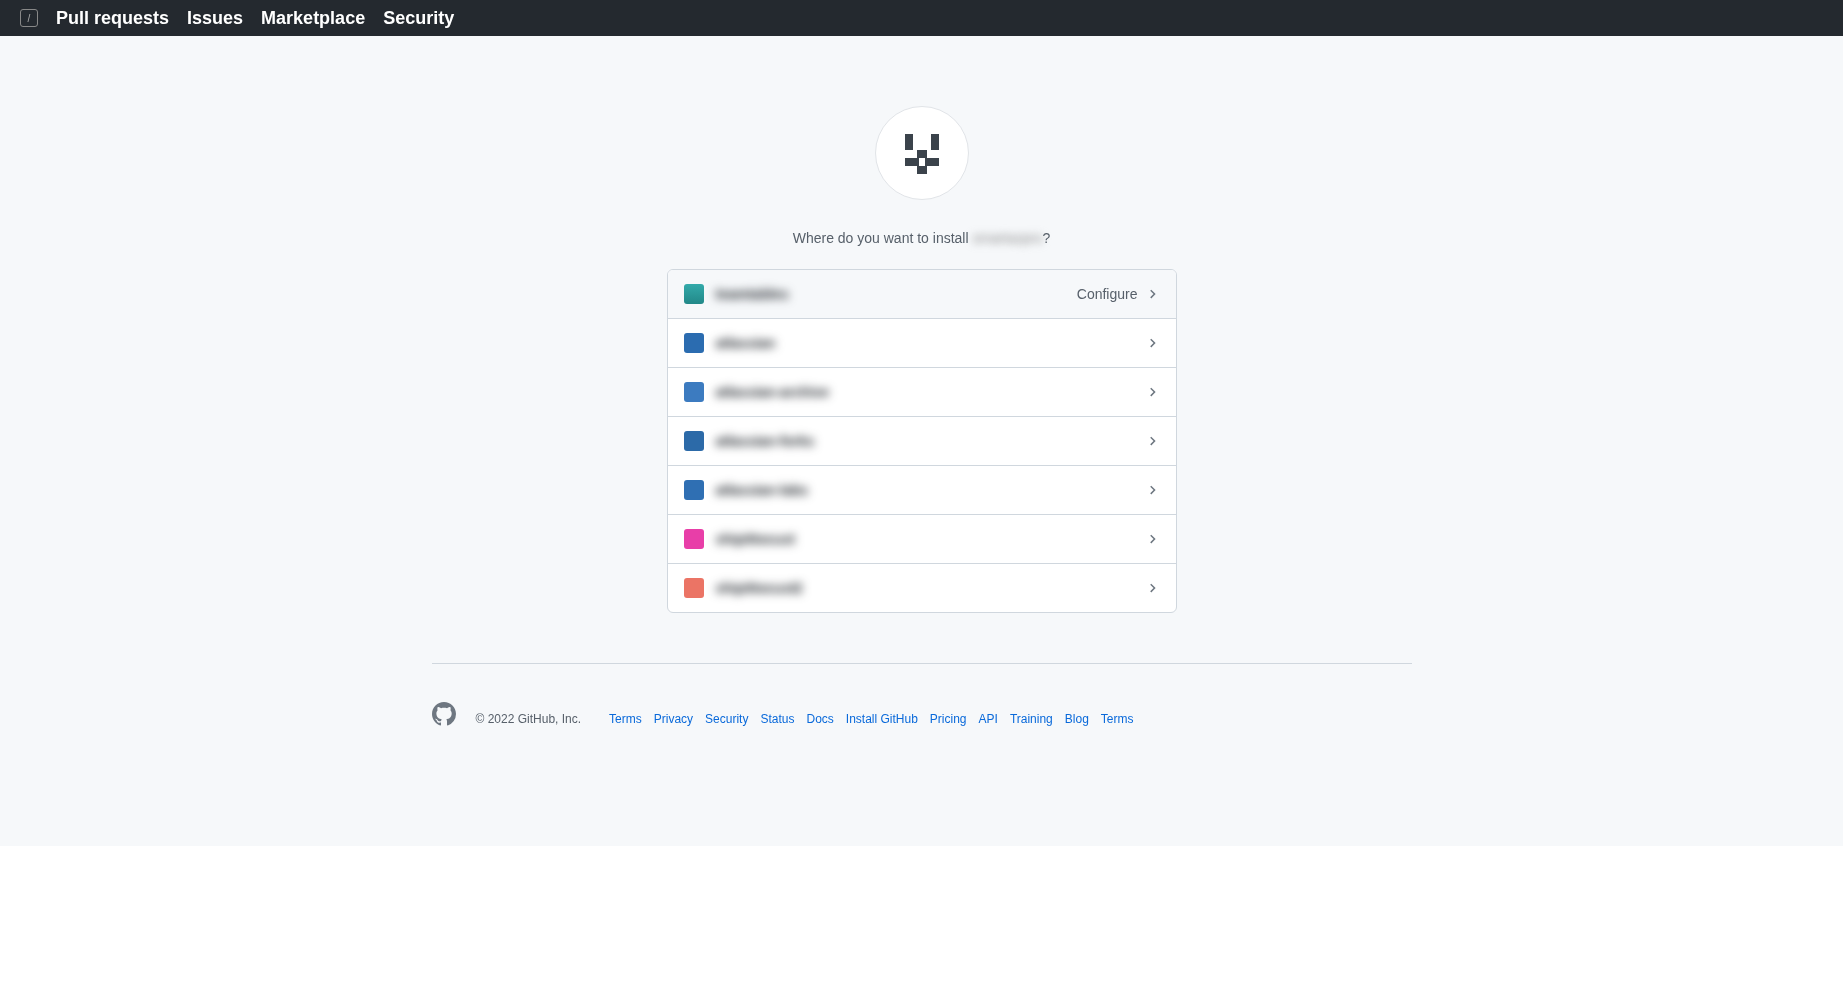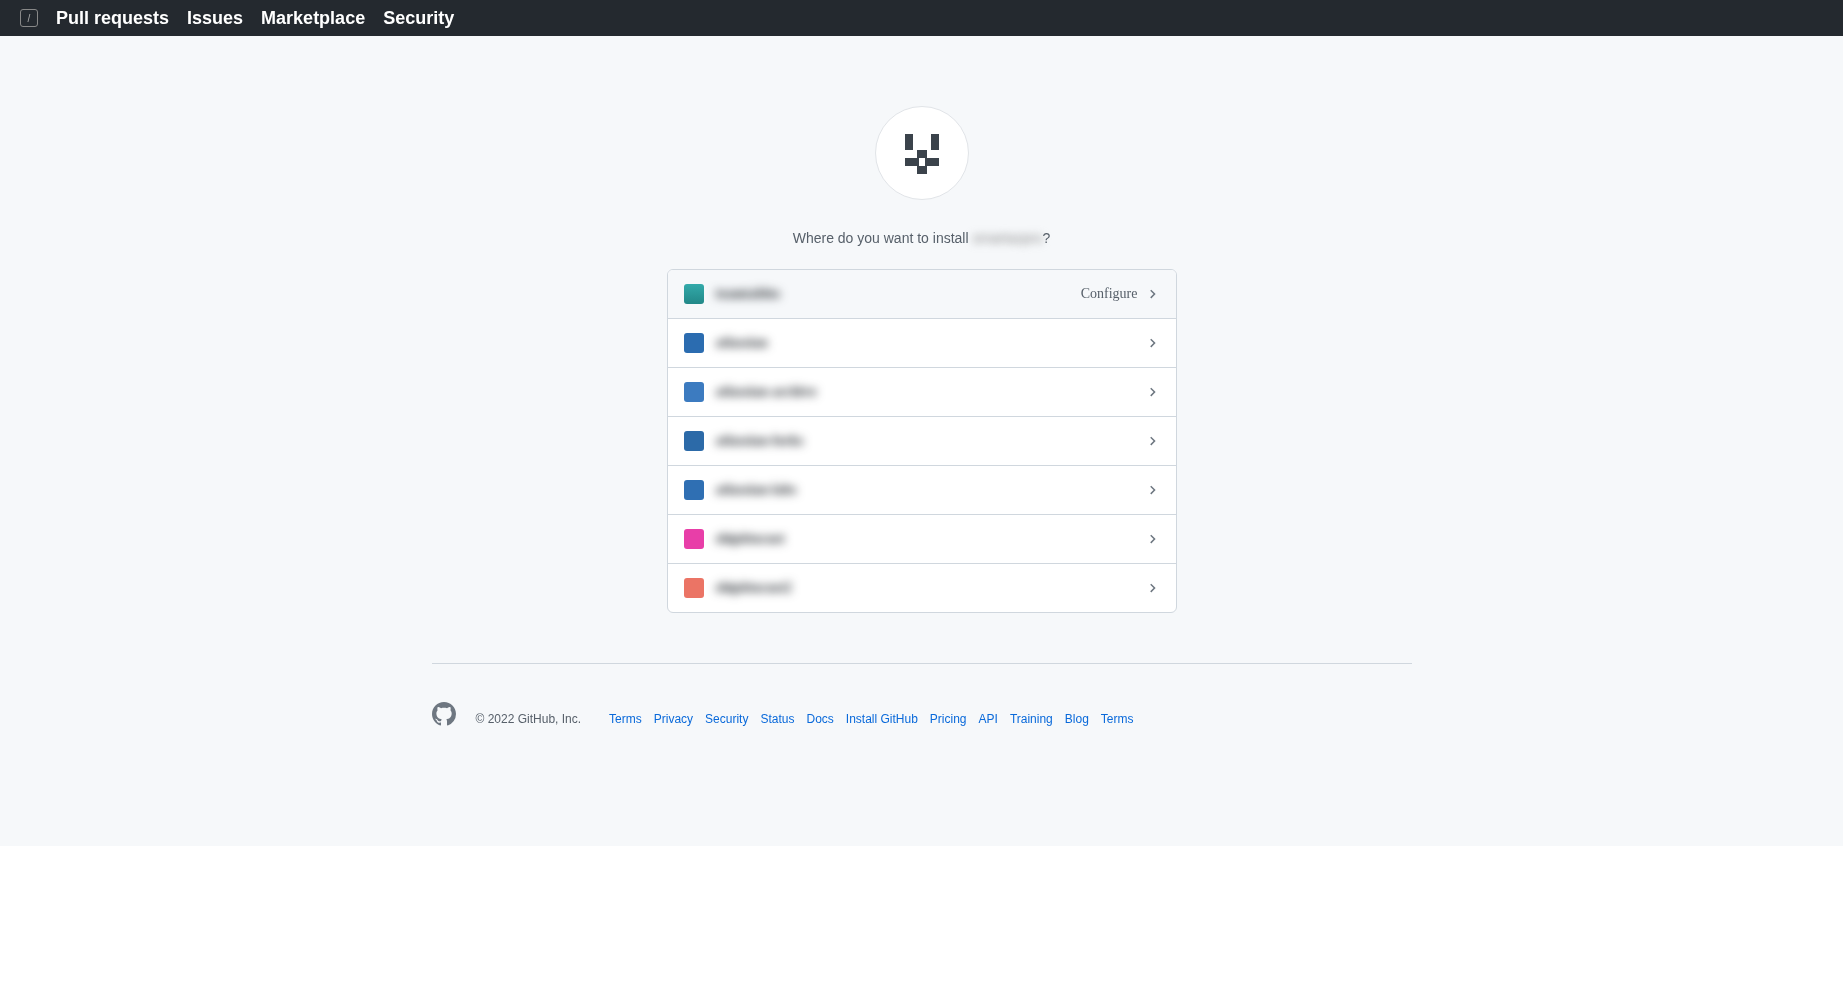--- a/index.html
+++ b/index.html
@@ -13,21 +13,21 @@
     .center-col { max-width: 510px; margin: 0 auto; text-align: center; }
 
     .app-avatar-wrap { width: 94px; height: 94px; margin: 0 auto 30px; border-radius: 50%; background: #fff; border: 1px solid #e1e4e8; display: flex; align-items: center; justify-content: center; }
     .app-avatar-svg { width: 50px; height: 50px; }
 
     h1.install-title { font-size: 24px; font-weight: 400; color: #24292f; margin-bottom: 6px; }
     h1.install-title .app-name { filter: blur(5px); color: #666; }
     .install-sub { font-size: 14px; color: #57606a; margin-bottom: 23px; }
     .install-sub .app-name-s { filter: blur(4px); color: #888; }
 
-    .org-list { border: 1px solid #d0d7de; border-radius: 6px; background: #fff; text-align: left; overflow: hidden; font-family: Liberation Serif, serif; }
+    .org-list { border: 1px solid #d0d7de; border-radius: 6px; background: #fff; text-align: left; overflow: hidden; }
     .org-row { display: flex; align-items: center; padding: 14px 16px; border-bottom: 1px solid #d0d7de; cursor: pointer; }
     .org-row:last-child { border-bottom: none; }
     .org-row:first-child { background: #f6f8fa; }
     .org-row .org-avatar { width: 20px; height: 20px; border-radius: 3px; margin-right: 12px; flex-shrink: 0; }
     .org-row .org-name { flex: 1; font-size: 14px; font-weight: 600; color: #24292f; filter: blur(5px); }
     .org-row .cfg { font-size: 14px; color: #57606a; margin-right: 8px; }
     .org-row .chev { width: 14px; height: 14px; color: #6e7781; }
 
     .av-teal { background: linear-gradient(#3aa, #288); }
     .av-blue { background: #2b6cb0; }

